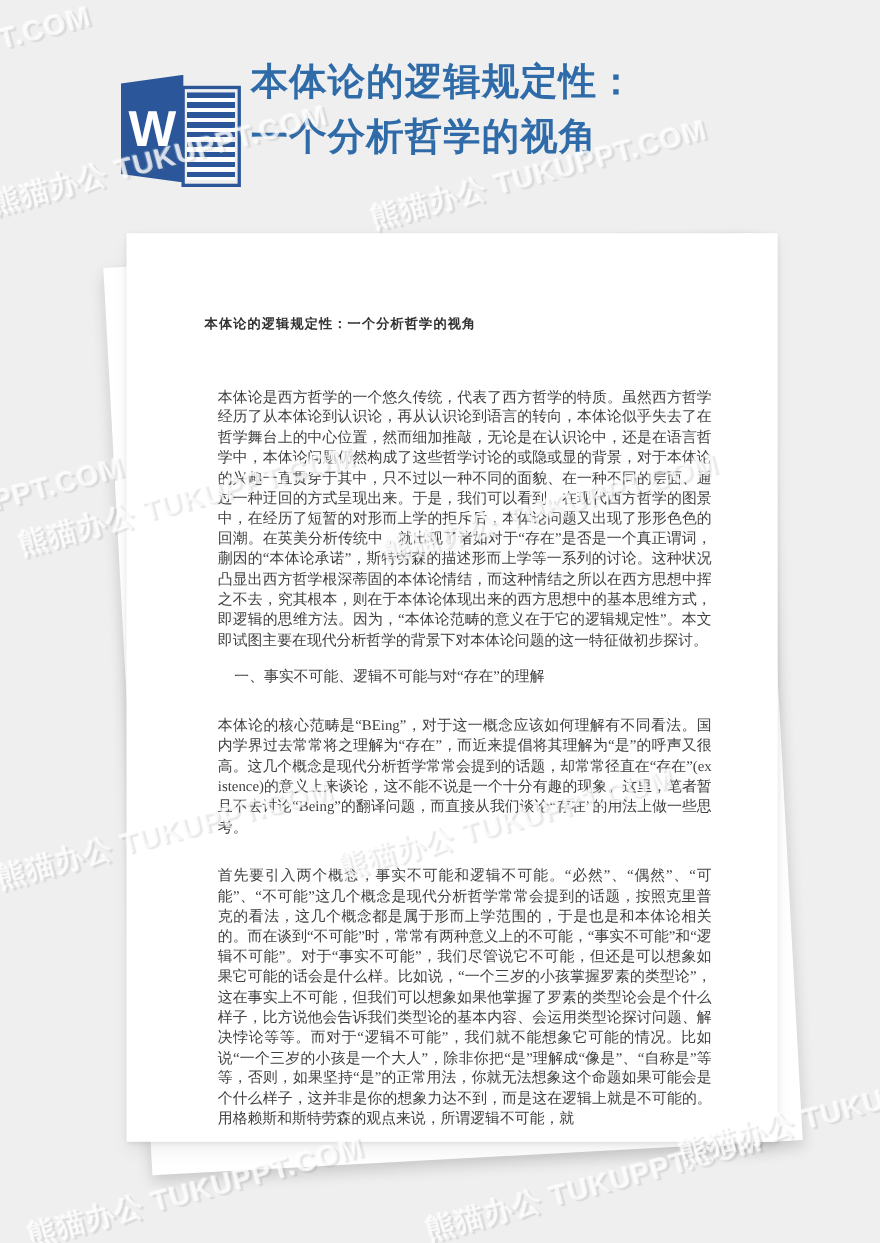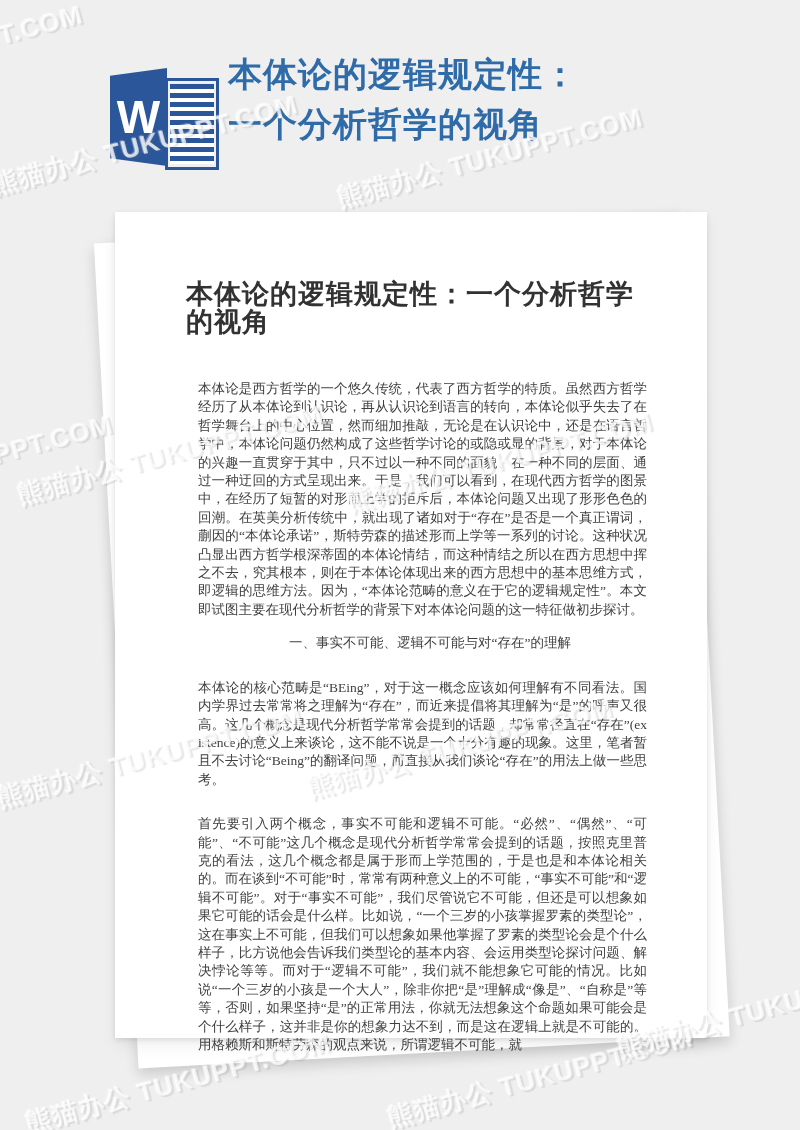--- a/index.html
+++ b/index.html
@@ -37,30 +37,30 @@
     transform:rotate(-3.1deg) translateY(15px);transform-origin:50% 50%;
     box-shadow:0 6px 14px rgba(0,0,0,0.16);z-index:1;
   }
   .paper{
     position:absolute;left:115px;top:212px;width:592px;height:826px;background:#ffffff;
     box-shadow:0 2px 5px rgba(0,0,0,0.10),0 8px 16px rgba(0,0,0,0.06);
     z-index:2;box-sizing:border-box;
     padding:68px 60px 0 71px;
   }
   .block-title{
-    font-size:27px;font-weight:600;color:#323232;letter-spacing:1px;
+    font-size:12px;font-weight:600;color:#323232;letter-spacing:1px;
     margin:0 0 44px 0;line-height:28px;
   }
   .block-paragraph{
     font-size:13.5px;line-height:18.4px;color:#3f3f3f;
     text-align:justify;word-break:break-all;margin:0 0 26px 12px;
   }
   .block-heading{
     font-size:13.5px;line-height:18.4px;color:#3f3f3f;
-    padding-left:27px;margin:-11px 0 26px 0;text-align:center;
+    padding-left:27px;margin:-11px 0 26px 0;
   }
   
   .wm-layer{position:absolute;left:0;top:0;width:800px;height:1130px;z-index:5;pointer-events:none;}
   .wm{
     position:absolute;white-space:nowrap;
     font:700 26px "Liberation Sans","DejaVu Sans",sans-serif;letter-spacing:1px;
     color:rgba(255,255,255,0.70);
     text-shadow:2px 2px 1px rgba(110,110,110,0.16),-1px -1px 1px rgba(255,255,255,0.45);
     transform:translate(-50%,-50%) rotate(-15deg);
     user-select:none;

